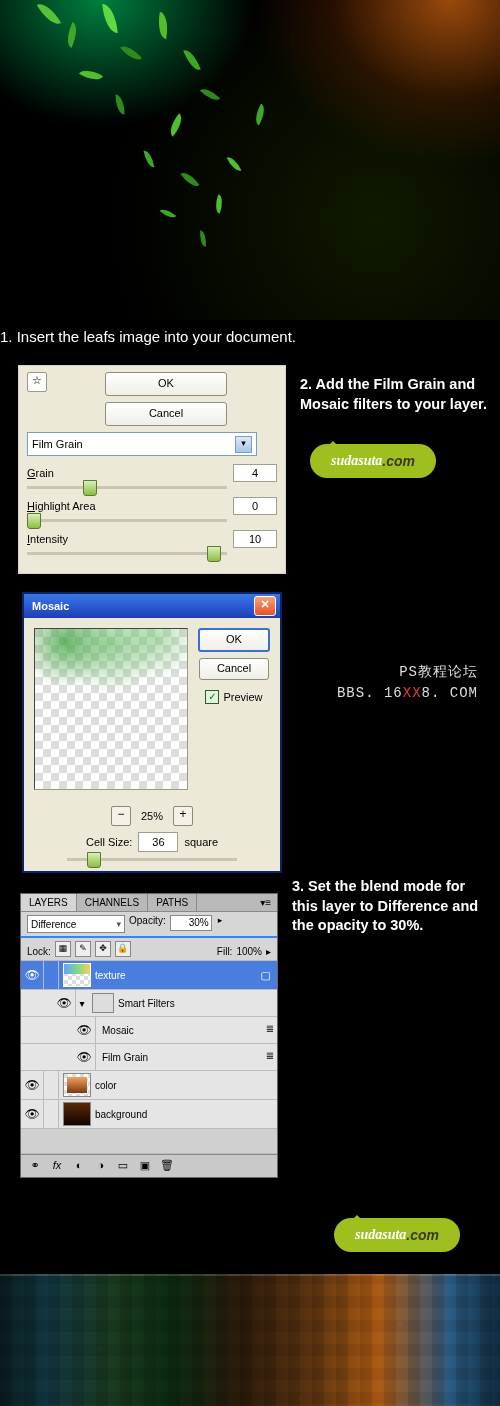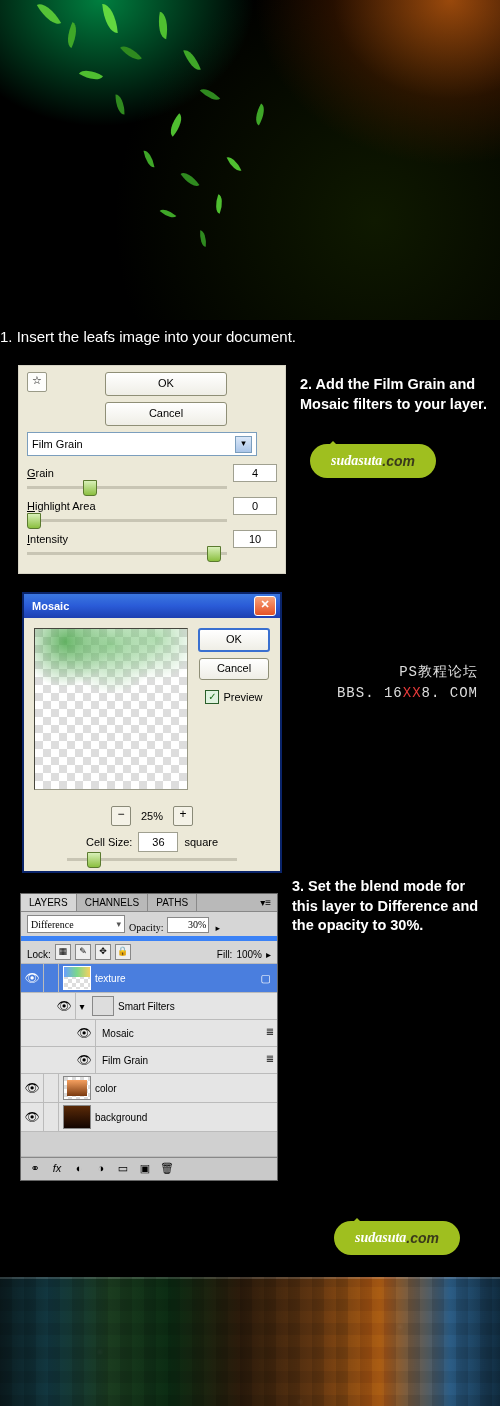--- a/index.html
+++ b/index.html
@@ -219,21 +219,21 @@
     margin: 20px 0 0 20px;
     background:#d6d6d6;
     border:1px solid #666;
     font-size:11px;
     color:#000;
   }
   .lp-tabs{display:flex;background:#b9b9b9;border-bottom:1px solid #888;font-size:10px;}
   .lp-tab{padding:3px 8px;border-right:1px solid #8a8a8a;}
   .lp-tab.active{background:#d6d6d6;font-weight:normal;}
   .lp-menubtn{margin-left:auto;padding:3px 6px;}
-  .lp-row{display:flex;align-items:flex-end;padding:3px 6px;gap:4px;border-bottom:5px solid #3b82f6;font-family:Liberation Serif, serif;}
+  .lp-row{display:flex;align-items:flex-start;padding:3px 6px;gap:4px;border-bottom:2px solid #3b82f6;}
   .lp-row .sel{width:90px;height:16px;border:1px solid #888;background:#fff;display:flex;align-items:center;padding:0 3px;font-size:10px;justify-content:space-between;}
   .lp-row .sel .dd{font-size:9px;color:#555;}
   .lp-row .nfield{width:36px;height:14px;border:1px solid #888;background:#fff;text-align:right;padding:0 2px;font-size:10px;line-height:14px;}
   .lp-row .arr{font-size:9px;padding:0 2px;}
   .lockrow{padding:3px 6px;display:flex;align-items:flex-end;gap:4px;border-bottom:1px solid #bbb;font-size:10px;}
   .lockrow .ic{width:14px;height:14px;border:1px solid #888;background:#eee;font-size:9px;text-align:center;line-height:13px;}
   .layer-list{background:#e5e5e5;}
   .layer{display:flex;align-items:center;border-bottom:1px solid #bbb;min-height:26px;}
   .layer .eye{width:22px;text-align:center;font-size:12px;border-right:1px solid #bbb;align-self:stretch;display:flex;align-items:center;justify-content:center;}
   .layer .link{width:14px;border-right:1px solid #bbb;align-self:stretch;}

